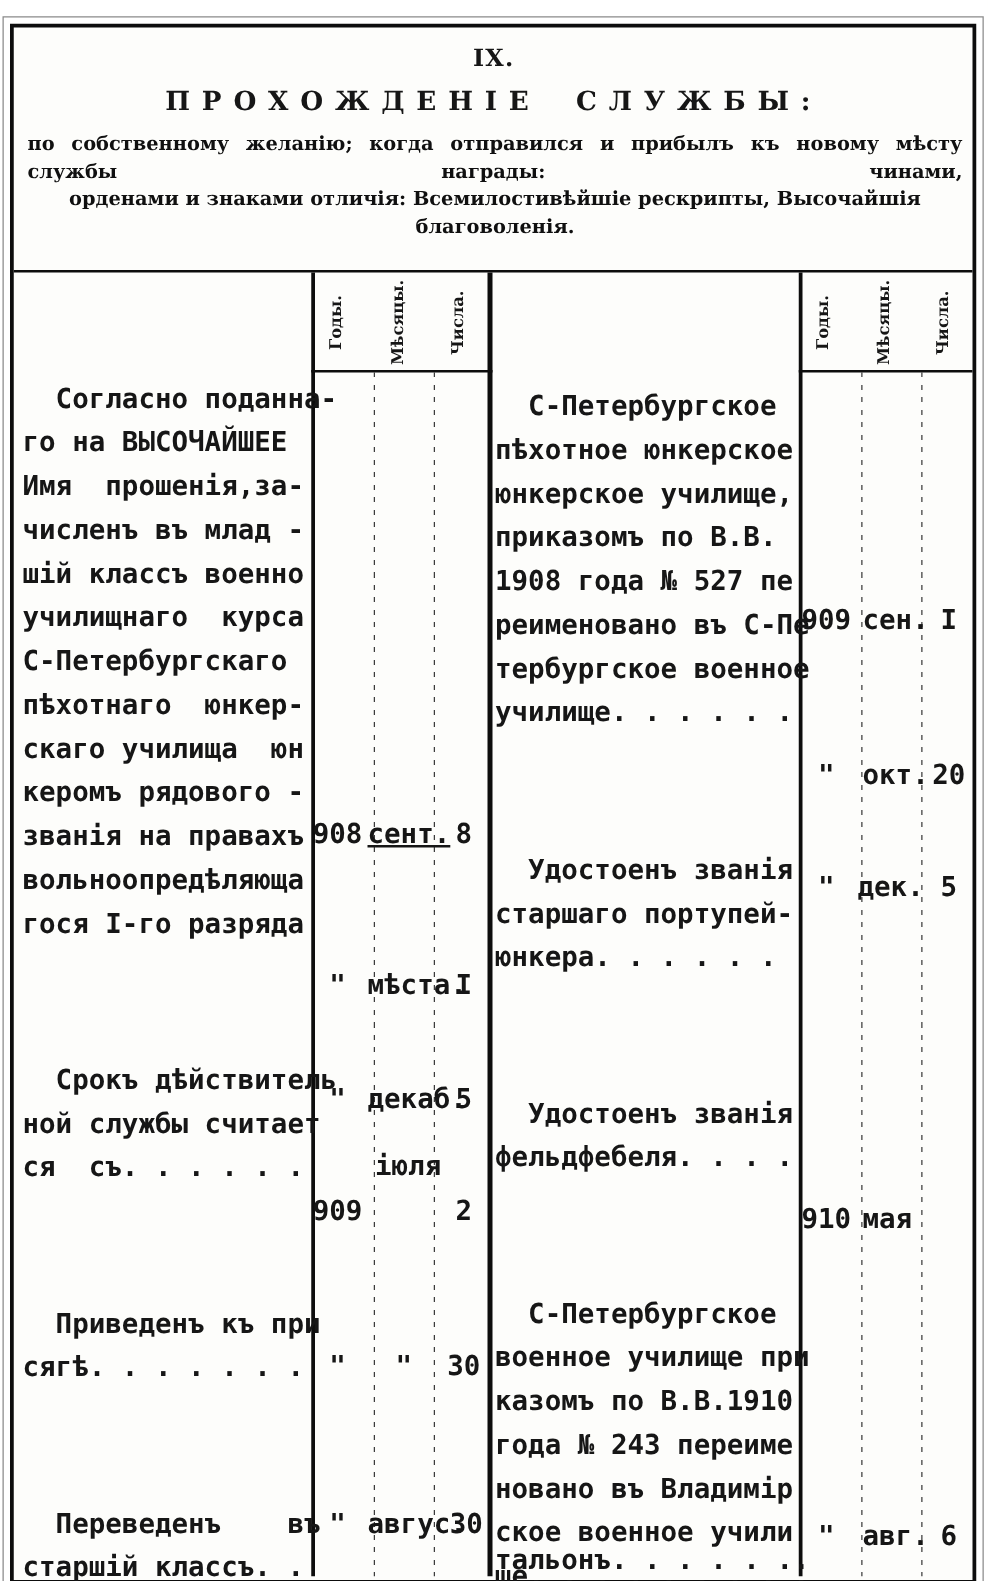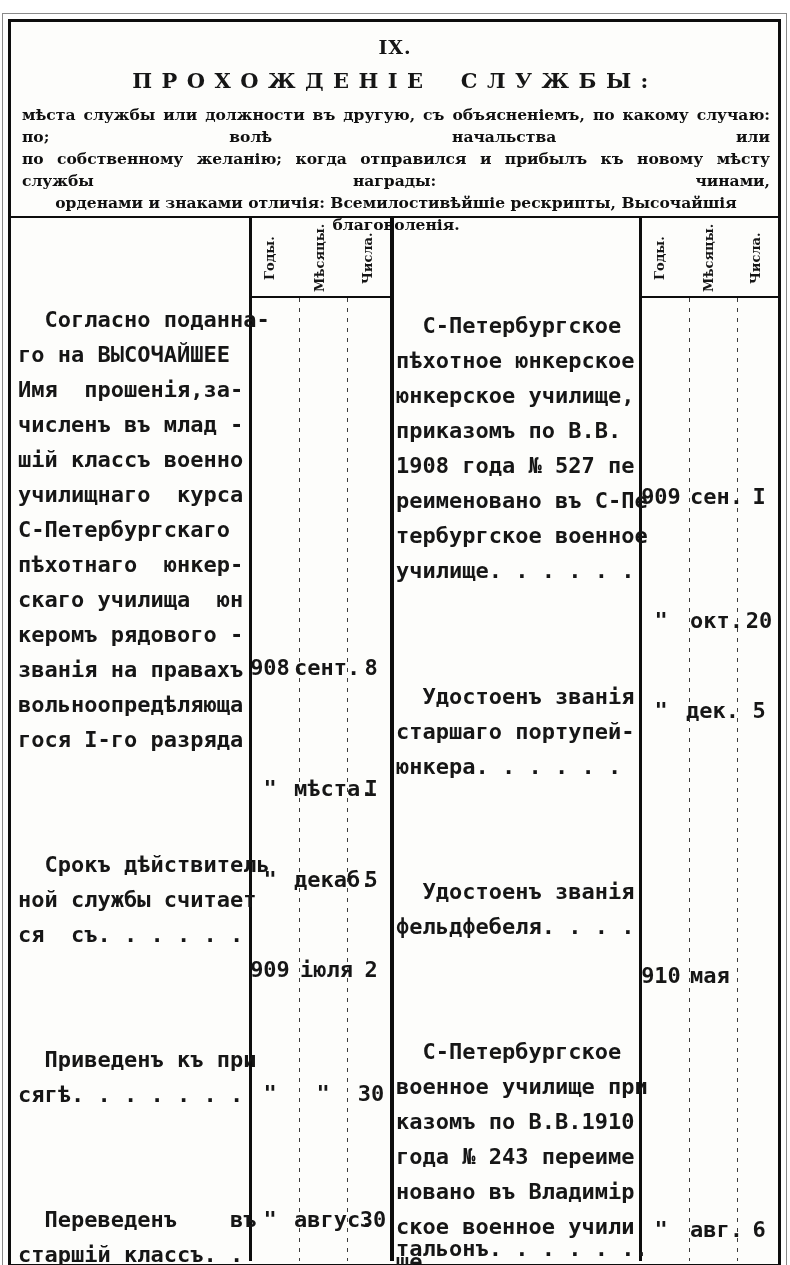--- a/index.html
+++ b/index.html
@@ -43,21 +43,20 @@
 </head>
 <body>
 
 <div class="stage">
   <div class="outer-line"></div>
   <div class="page-border"></div>
 
   <div class="section-number">IX.</div>
   <div class="doc-title">ПРОХОЖДЕНІЕ СЛУЖБЫ:</div>
   <div class="desc">
-    <div class="jline">мѣста службы или должности въ другую, съ объясненіемъ, по какому случаю: по; волѣ начальства или</div>
     <div class="jline">по собственному желанію; когда отправился и прибылъ къ новому мѣсту службы награды: чинами,</div>
     <div class="cline">орденами и знаками отличія: Всемилостивѣйшіе рескрипты, Высочайшія благоволенія.</div>
   </div>
   <div class="header-rule"></div>
 
   <div class="vline" style="left:249px;width:3px;"></div>
   <div class="vdash" style="left:299px;"></div>
   <div class="vdash" style="left:347px;"></div>
   <div class="vline" style="left:390px;width:4px;"></div>
   <div class="vline" style="left:639px;width:3px;"></div>
@@ -118,33 +117,33 @@
 казомъ по В.В.1910
 года № 243 переиме
 новано въ Владимір
 ское военное учили
 ще. . . . . . . . .</div>
     
   </div>
   <div class="overlap-line" style="left:396px;top:1226px;">тальонъ. . . . . ..</div>
 
   <div class="dcell dc-c" style="left:246px;top:644px;width:48px;">908</div>
-  <div class="dcell" style="left:294px;top:644px;">сент.</div>
+  <div class="dcell" style="left:294px;top:644px;text-decoration:underline;">сент.</div>
   <div class="dcell dc-c" style="left:352px;top:644px;width:38px;">8</div>
 
   <div class="dcell dc-c" style="left:246px;top:765px;width:48px;">"</div>
   <div class="dcell" style="left:294px;top:765px;">мѣста.</div>
   <div class="dcell dc-c" style="left:352px;top:765px;width:38px;">I</div>
 
   <div class="dcell dc-c" style="left:246px;top:856px;width:48px;">"</div>
   <div class="dcell" style="left:294px;top:856px;">декаб.</div>
   <div class="dcell dc-c" style="left:352px;top:856px;width:38px;">5</div>
 
   <div class="dcell dc-c" style="left:246px;top:946px;width:48px;">909</div>
-  <div class="dcell" style="left:300px;top:946px;">іюля</div>
+  <div class="dcell" style="left:300px;top:910px;">іюля</div>
   <div class="dcell dc-c" style="left:352px;top:946px;width:38px;">2</div>
 
   <div class="dcell dc-c" style="left:246px;top:1070px;width:48px;">"</div>
   <div class="dcell dc-c" style="left:299px;top:1070px;width:48px;">"</div>
   <div class="dcell dc-c" style="left:352px;top:1070px;width:38px;">30</div>
 
   <div class="dcell dc-c" style="left:246px;top:1196px;width:48px;">"</div>
   <div class="dcell" style="left:294px;top:1196px;">авгус.</div>
   <div class="dcell dc-c" style="left:354px;top:1196px;width:38px;">30</div>
 

